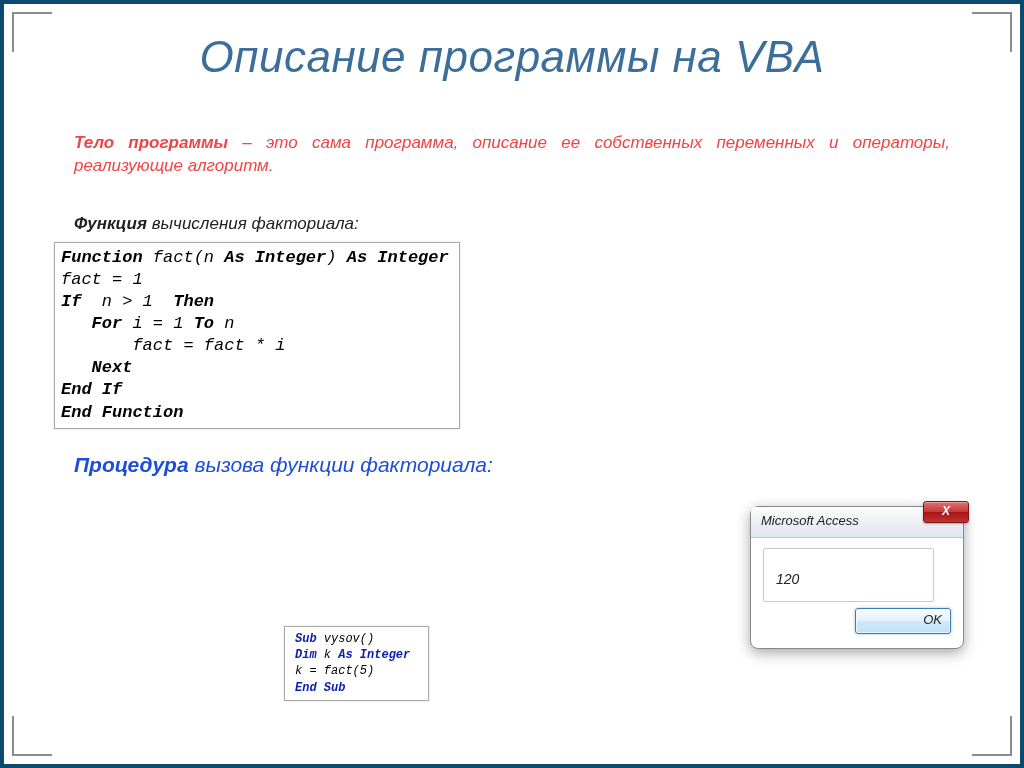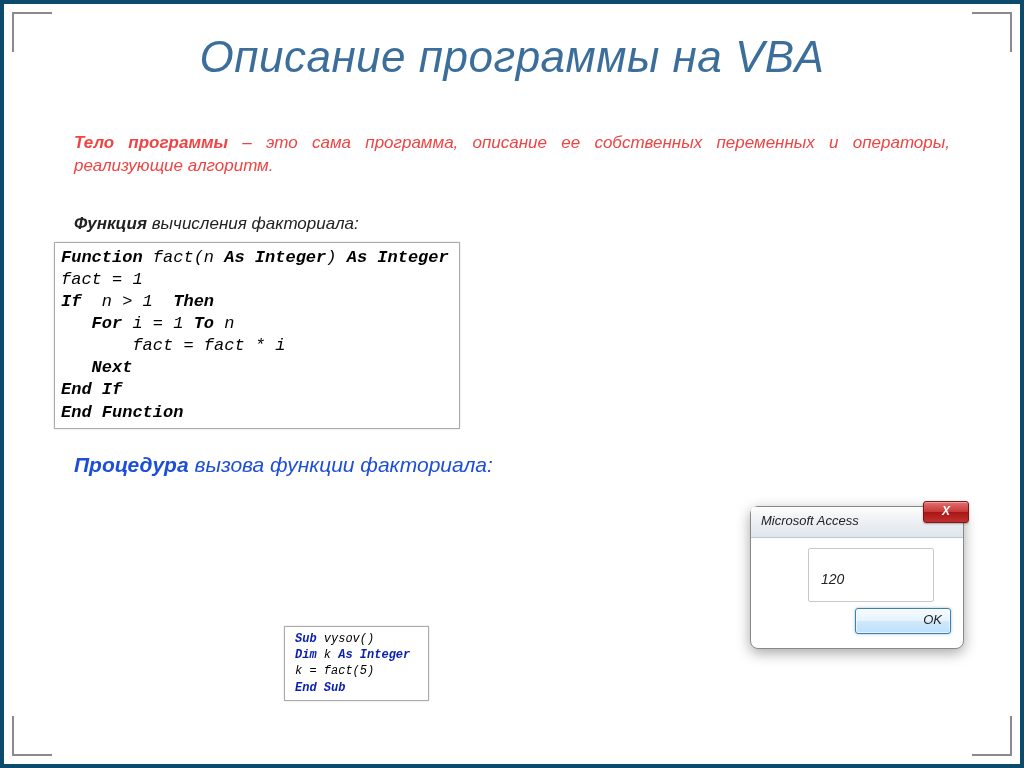--- a/index.html
+++ b/index.html
@@ -134,21 +134,20 @@
     border-radius: 3px;
     box-shadow: inset 0 1px 0 rgba(255,255,255,0.35), 0 1px 2px rgba(0,0,0,0.3);
     color: #fff;
     font-size: 12px;
     font-weight: bold;
     text-align: center;
     line-height: 18px;
   }
   .dlg-body {
     padding: 10px 29px 6px 12px;
-    margin-left: 45px;
   }
   .dlg-inner {
     border: 1px solid #c9c9c9;
     border-radius: 2px;
     padding: 22px 12px 14px 12px;
     font-size: 14px;
     color: #222;
   }
   .dlg-value {
     margin: 0;

